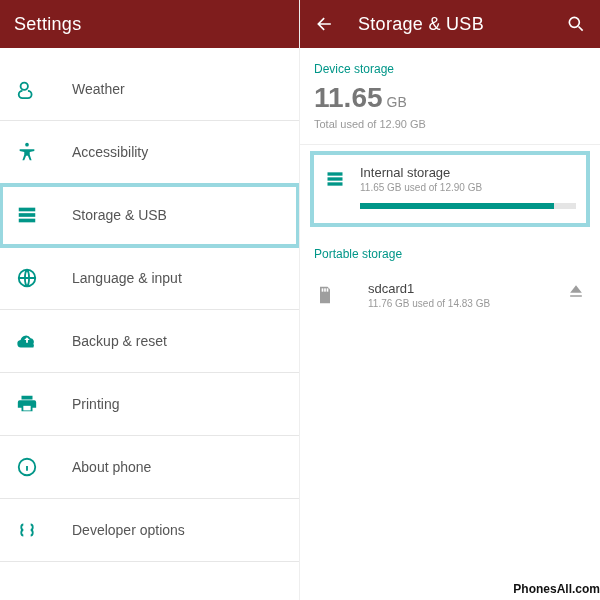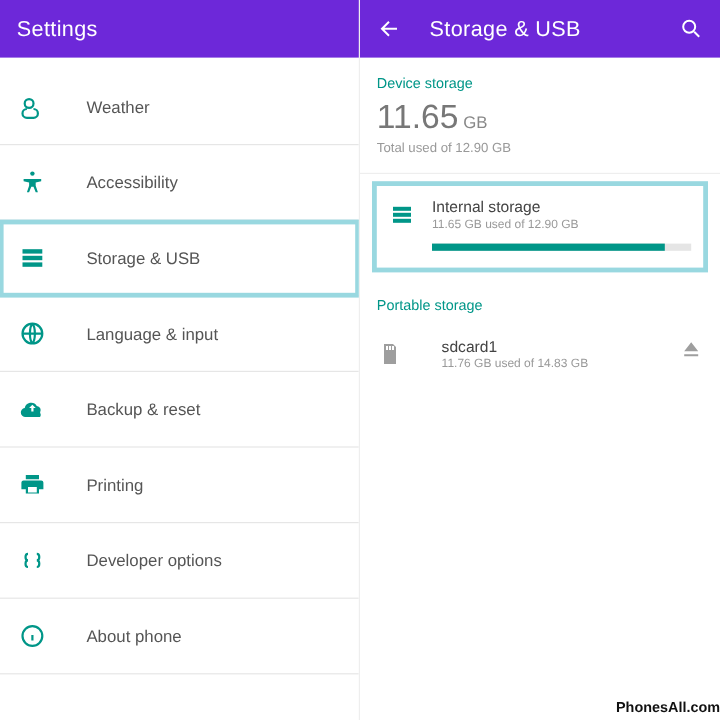--- a/index.html
+++ b/index.html
@@ -1,33 +1,33 @@
 <!DOCTYPE html>
 <html><head>
 <meta charset="utf-8">
 <style>
   * { margin:0; padding:0; box-sizing:border-box; }
   body { font-family: -apple-system, "Helvetica Neue", Arial, sans-serif; width:600px; height:600px; overflow:hidden; background:#fff; position:relative; }
   .container { display:flex; width:600px; height:600px; }
   .panel { flex:1 1 50%; display:flex; flex-direction:column; min-width:0; }
   .panel.left { border-right:1px solid #eee; }
-  .header { background:#6d28d9; color:#fff; height:48px; display:flex; align-items:center; padding:0 14px; gap:22px; }
+  .header { background:#7f1d1d; color:#fff; height:48px; display:flex; align-items:center; padding:0 14px; gap:22px; }
   .header-title { font-size:18px; font-weight:300; letter-spacing:.3px; }
   .header .back-icon { width:22px; height:22px; display:inline-flex; align-items:center; justify-content:center; cursor:pointer; }
   .header .search-slot { margin-left:auto; }
   .list { flex:1; overflow:hidden; }
   .row { display:flex; align-items:center; gap:32px; padding:18px 14px; border-bottom:1px solid #e6e6e6; cursor:pointer; }
   .row .icon { width:26px; height:26px; display:inline-flex; align-items:center; justify-content:center; color:#009688; }
   .row .label { font-size:14px; color:#555; font-weight:300; }
   .row.highlight { outline:4px solid #99d8e0; outline-offset:-3px; }
   .spacer { height:10px; }
   
   .section-label { color:#009688; font-size:12px; padding:14px 14px 6px; font-weight:400; }
   .big-used { padding:0 14px 14px; border-bottom:1px solid #eee; }
-  .big-used .val { font-size:28px; color:#777; font-weight:400; }
+  .big-used .val { font-size:28px; color:#777; font-weight:700; }
   .big-used .unit { font-size:14px; color:#888; margin-left:4px;margin-top:23px; }
   .big-used .sub { font-size:11px; color:#999; margin-top:4px; }
   .storage-card { margin:6px 10px; padding:10px 10px 14px; border:4px solid #99d8e0; display:flex; gap:14px; align-items:flex-start; cursor:pointer; }
   .storage-card .icon, .sd-row .icon { width:22px; height:22px; color:#009688; display:inline-flex; align-items:center; justify-content:center; margin-top:3px; }
   .storage-card .meta .title { font-size:13px; color:#444; }
   .storage-card .meta .sub { font-size:10px; color:#999; margin-top:2px; }
   .progress { height:6px; background:#e5e5e5; margin-top:10px; position:relative; width:100%; }
   .progress .bar { position:absolute; left:0; top:0; bottom:0; background:#009688; }
   .sd-row { display:flex; align-items:flex-start; gap:32px; padding:14px 14px; cursor:pointer; }
   .sd-row .meta .title { font-size:13px; color:#444; }
@@ -106,35 +106,35 @@
               <path d="M6 3h12v4H6zM4 8h16a2 2 0 0 1 2 2v6h-4v4H6v-4H2v-6a2 2 0 0 1 2-2z"></path>
               <rect x="8" y="14" width="8" height="5" fill="#fff"></rect>
             </svg>
         </span>
         <span class="label">Printing</span>
       </div>
 
       <div class="row">
         <span class="icon">
           <svg width="22" height="22" viewBox="0 0 24 24" fill="none" stroke="currentColor" stroke-width="2">
-              <path d="M8 6c-3 0-3 6 0 6-3 0-3 6 0 6M16 6c3 0 3 6 0 6 3 0 3 6 0 6"></path>
-            </svg>
-        </span>
-        <span class="label">Developer options</span>
-      </div>
-
-      <div class="row">
-        <span class="icon">
-          <svg width="22" height="22" viewBox="0 0 24 24" fill="none" stroke="currentColor" stroke-width="2">
               <circle cx="12" cy="12" r="9"></circle>
               <line x1="12" y1="8" x2="12" y2="8"></line>
               <line x1="12" y1="11" x2="12" y2="16"></line>
             </svg>
         </span>
         <span class="label">About phone</span>
+      </div>
+
+      <div class="row">
+        <span class="icon">
+          <svg width="22" height="22" viewBox="0 0 24 24" fill="none" stroke="currentColor" stroke-width="2">
+              <path d="M8 6c-3 0-3 6 0 6-3 0-3 6 0 6M16 6c3 0 3 6 0 6 3 0 3 6 0 6"></path>
+            </svg>
+        </span>
+        <span class="label">Developer options</span>
       </div>
 
     </div>
   </div>
 
   <div class="panel">
     <div class="header">
       <span class="back-icon">
         <svg width="20" height="20" viewBox="0 0 24 24" fill="none" stroke="#fff" stroke-width="2">
             <path d="M19 12H5M11 5l-7 7 7 7"></path>

